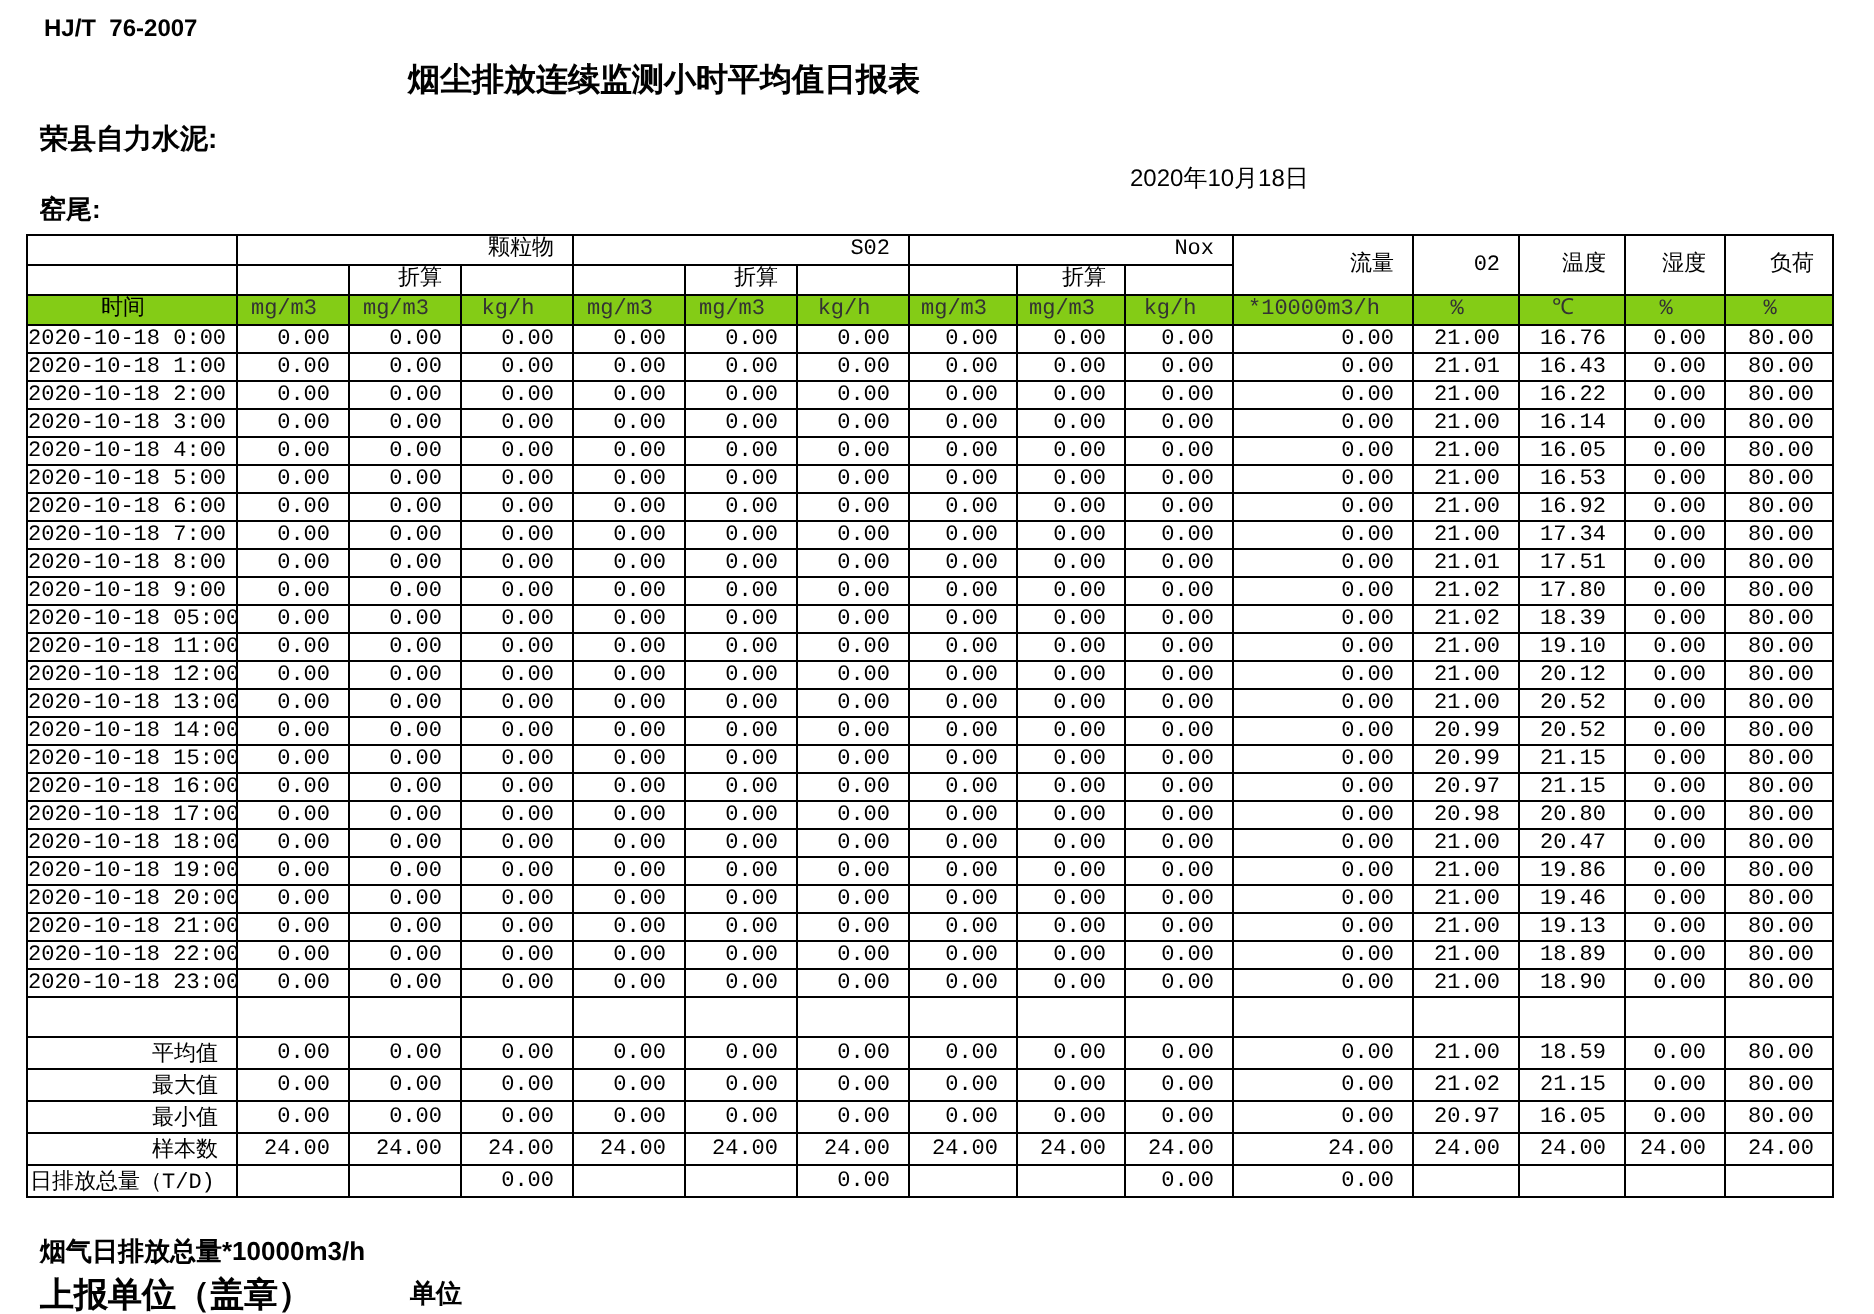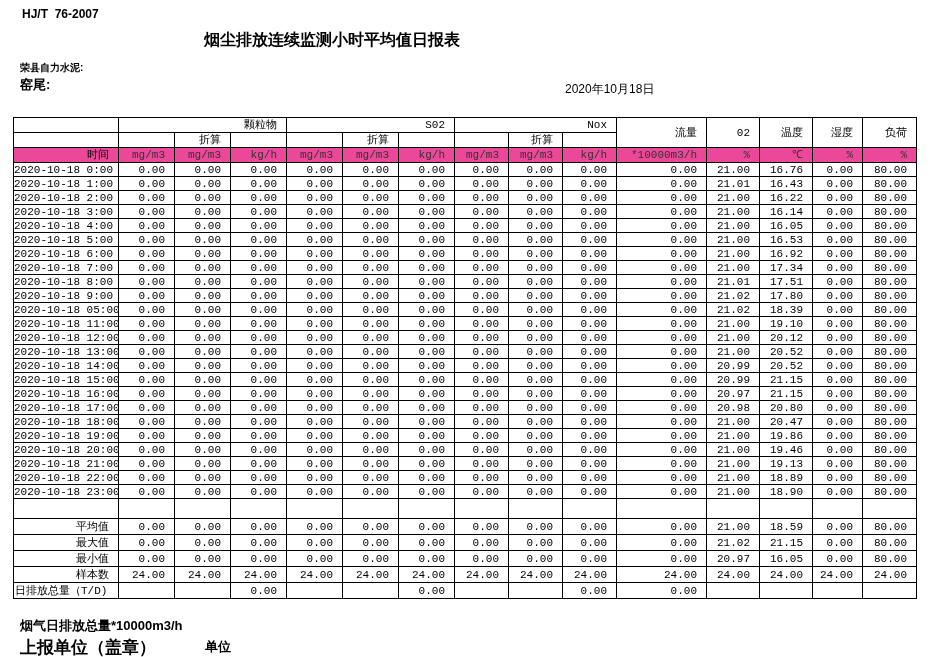--- a/index.html
+++ b/index.html
@@ -2,35 +2,35 @@
 <html><head>
 <meta charset="utf-8">
 <style>
   html,body { margin:0; padding:0; background:#ffffff; }
   body { width:937px; height:657px; position:relative; overflow:hidden;
          font-family:"Liberation Sans","DejaVu Sans",sans-serif; color:#000; }
 
   .abs { position:absolute; }
   .std-code   { left:22px;  top:7px;  font-size:12px; font-weight:bold; white-space:pre; }
   .page-title { left:204px; top:30px; font-size:16px; font-weight:bold; }
-  .company    { left:20px;  top:61px; font-size:10px; font-weight:bold; }
-  .station    { left:20px;  top:76px; font-size:13px; font-weight:bold; }
+  .company    { left:20px;  top:61px; font-size:14px; font-weight:bold; }
+  .station    { left:20px;  top:96px; font-size:13px; font-weight:bold; }
   .date       { left:565px; top:81px; font-size:12px; }
 
   table.report { position:absolute; left:13px; top:117px; width:856px;
                  border-collapse:collapse; table-layout:fixed; }
   table.report td { border:1px solid #000; height:13px; line-height:13px;
                     font:11px "Liberation Mono","DejaVu Sans Mono",monospace;
                     padding:0 9px 0 0; text-align:right;
                     white-space:nowrap; overflow:hidden; }
 
   tr.h1 td, tr.h2 td { height:14px; line-height:14px; }
   .ch { font-family:"Liberation Sans","DejaVu Sans",sans-serif; font-size:12px;
         text-align:center; padding:0; }
-  tr.h3 td { background:#ec4899; height:14px; line-height:14px; }
+  tr.h3 td { background:#84cc16; height:14px; line-height:14px;text-align:center; }
   .unit { font:10px "Liberation Mono","DejaVu Sans Mono",monospace; color:#333;
           text-align:center; padding:0; }
   .time-h { font-family:"Liberation Sans","DejaVu Sans",sans-serif; font-size:12px;
             text-align:center; padding:0; }
   td.time { padding:0 2px 0 0; }
   td.flowcol { border-left:2px solid #000; }
   td.slabel { font-family:"Liberation Sans","DejaVu Sans",sans-serif; font-size:12px;
               padding:0 2px 0 0; }
   tr.spacer td { height:19px; }
   tbody.sum tr:last-child td.slabel { text-align:left; padding:0 0 0 1px; }

